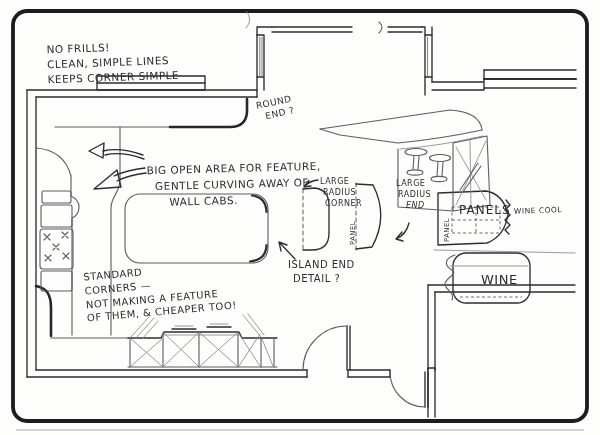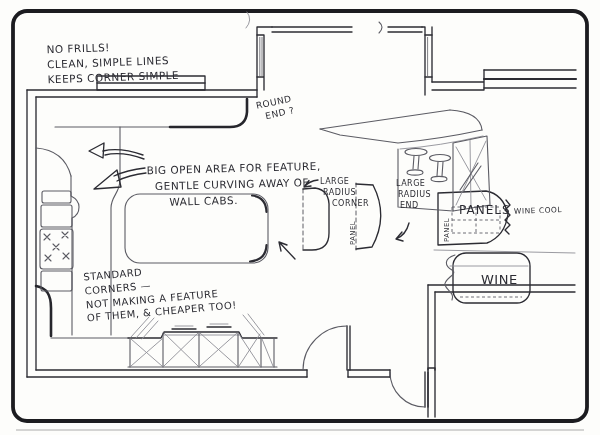--- a/index.html
+++ b/index.html
@@ -24,24 +24,24 @@
        letter-spacing:0.5px;}
   .ann span{display:block;}
   .a-nofrills{left:47px;top:40px;font-size:10.5px;line-height:1.42;transform:rotate(-2deg);}
   .a-bigopen{left:147px;top:161px;font-size:10.5px;line-height:1.5;transform:rotate(-1.5deg);}
   .a-bigopen span:nth-child(2){margin-left:8px;}
   .a-bigopen span:nth-child(3){margin-left:22px;}
   .a-roundend{left:257px;top:96px;font-size:9px;line-height:1.35;transform:rotate(-12deg);}
   .a-roundend span:nth-child(2){margin-left:7px;}
   .a-lrc{left:320px;top:176px;font-size:8px;line-height:1.4;}
   .a-lrc span:nth-child(2){margin-left:3px;}
-  .a-lrc span:nth-child(3){margin-left:12px;}
+  .a-lrc span:nth-child(3){margin-left:5px;}
   .a-lre{left:396px;top:178px;font-size:8px;line-height:1.4;}
   .a-lre span:nth-child(2){margin-left:2px;}
-  .a-lre span:nth-child(3){margin-left:4px;}
+  .a-lre span:nth-child(3){margin-left:10px;font-style:italic;}
   .a-panelmid{left:349px;top:245px;font-size:6.8px;transform:rotate(-90deg);transform-origin:0 0;}
   .a-panelright{left:443px;top:242px;font-size:6.8px;transform:rotate(-90deg);transform-origin:0 0;}
   .a-panels{left:459px;top:203px;font-size:12px;letter-spacing:1px;}
   .a-winecool{left:514px;top:206px;font-size:7.5px;transform:rotate(-2deg);}
   .a-wine{left:481px;top:272px;font-size:13px;}
   .a-islandend{left:288px;top:258px;font-size:10px;line-height:1.4;}
   .a-islandend span:nth-child(2){margin-left:5px;}
   .a-stdcorners{left:85px;top:264px;font-size:10px;line-height:1.38;transform:rotate(-5deg);}
 </style>
 </head>
@@ -235,20 +235,24 @@
   </div>
 
   <div class="ann a-winecool">
     <span>Wine cool</span>
   </div>
 
   <div class="ann a-wine">
     <span>Wine</span>
   </div>
 
+  <div class="ann a-islandend">
+    <span>Island end</span>
+    <span>Detail ?</span>
+  </div>
 
   <div class="ann a-stdcorners">
     <span>Standard</span>
     <span>Corners —</span>
     <span>Not making a feature</span>
     <span>of them, &amp; cheaper too!</span>
   </div>
 
 </div>
 

